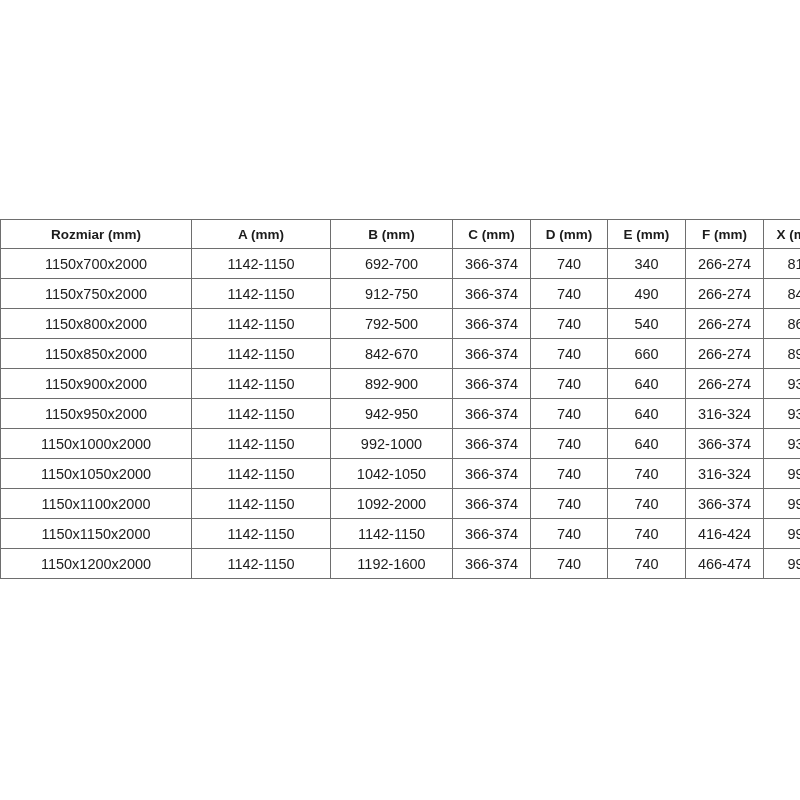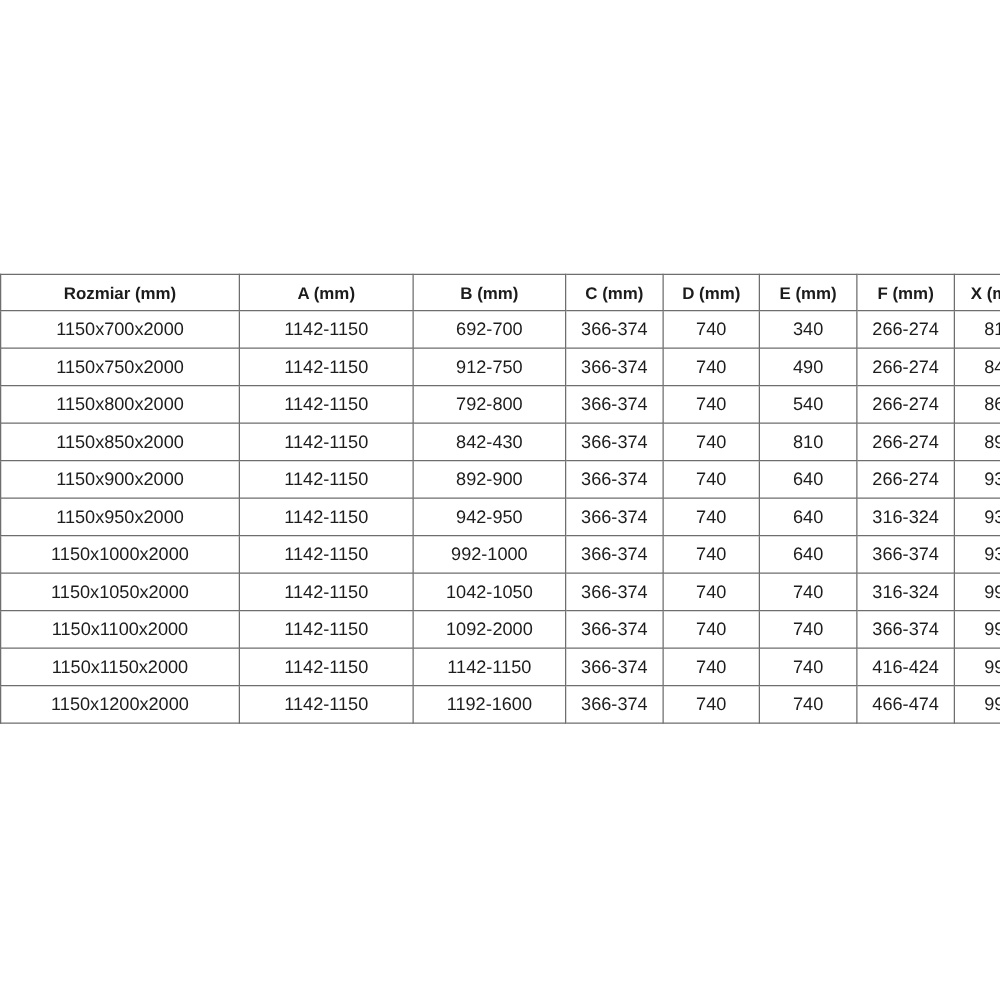--- a/index.html
+++ b/index.html
@@ -90,34 +90,34 @@
           <td>912-750</td>
           <td>366-374</td>
           <td>740</td>
           <td>490</td>
           <td>266-274</td>
           <td>840</td>
         </tr>
         <tr>
           <td>1150x800x2000</td>
           <td>1142-1150</td>
-          <td>792-800</td>
+          <td>792-500</td>
           <td>366-374</td>
           <td>740</td>
           <td>540</td>
           <td>266-274</td>
           <td>868</td>
         </tr>
         <tr>
           <td>1150x850x2000</td>
           <td>1142-1150</td>
-          <td>842-430</td>
+          <td>842-670</td>
           <td>366-374</td>
           <td>740</td>
-          <td>810</td>
+          <td>660</td>
           <td>266-274</td>
           <td>898</td>
         </tr>
         <tr>
           <td>1150x900x2000</td>
           <td>1142-1150</td>
           <td>892-900</td>
           <td>366-374</td>
           <td>740</td>
           <td>640</td>

